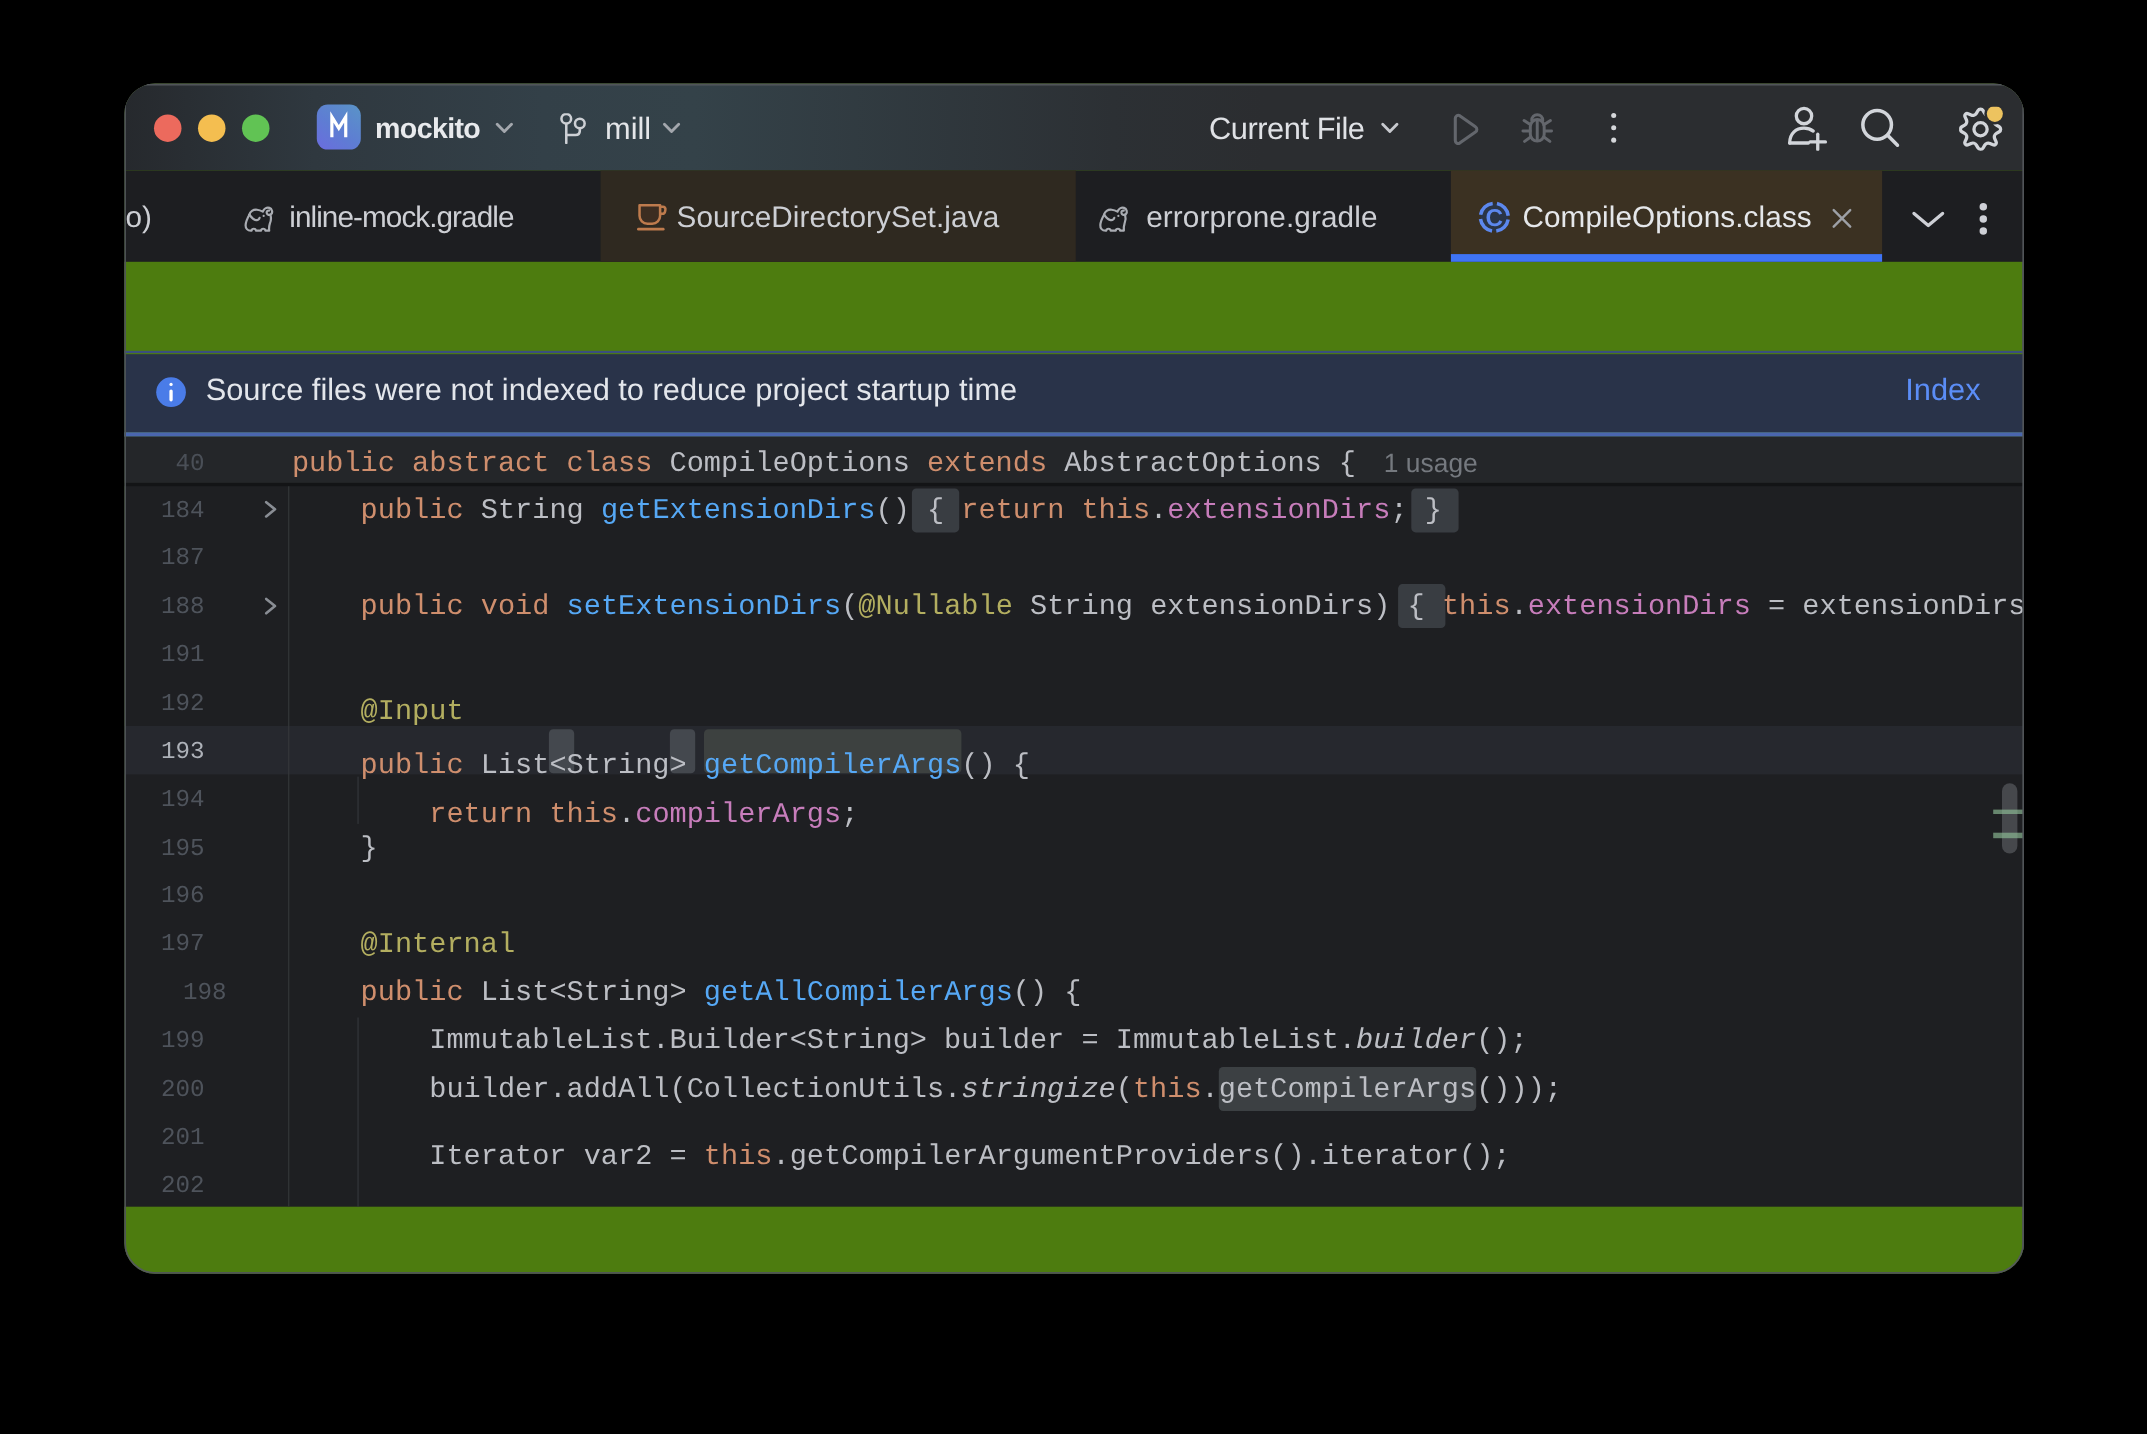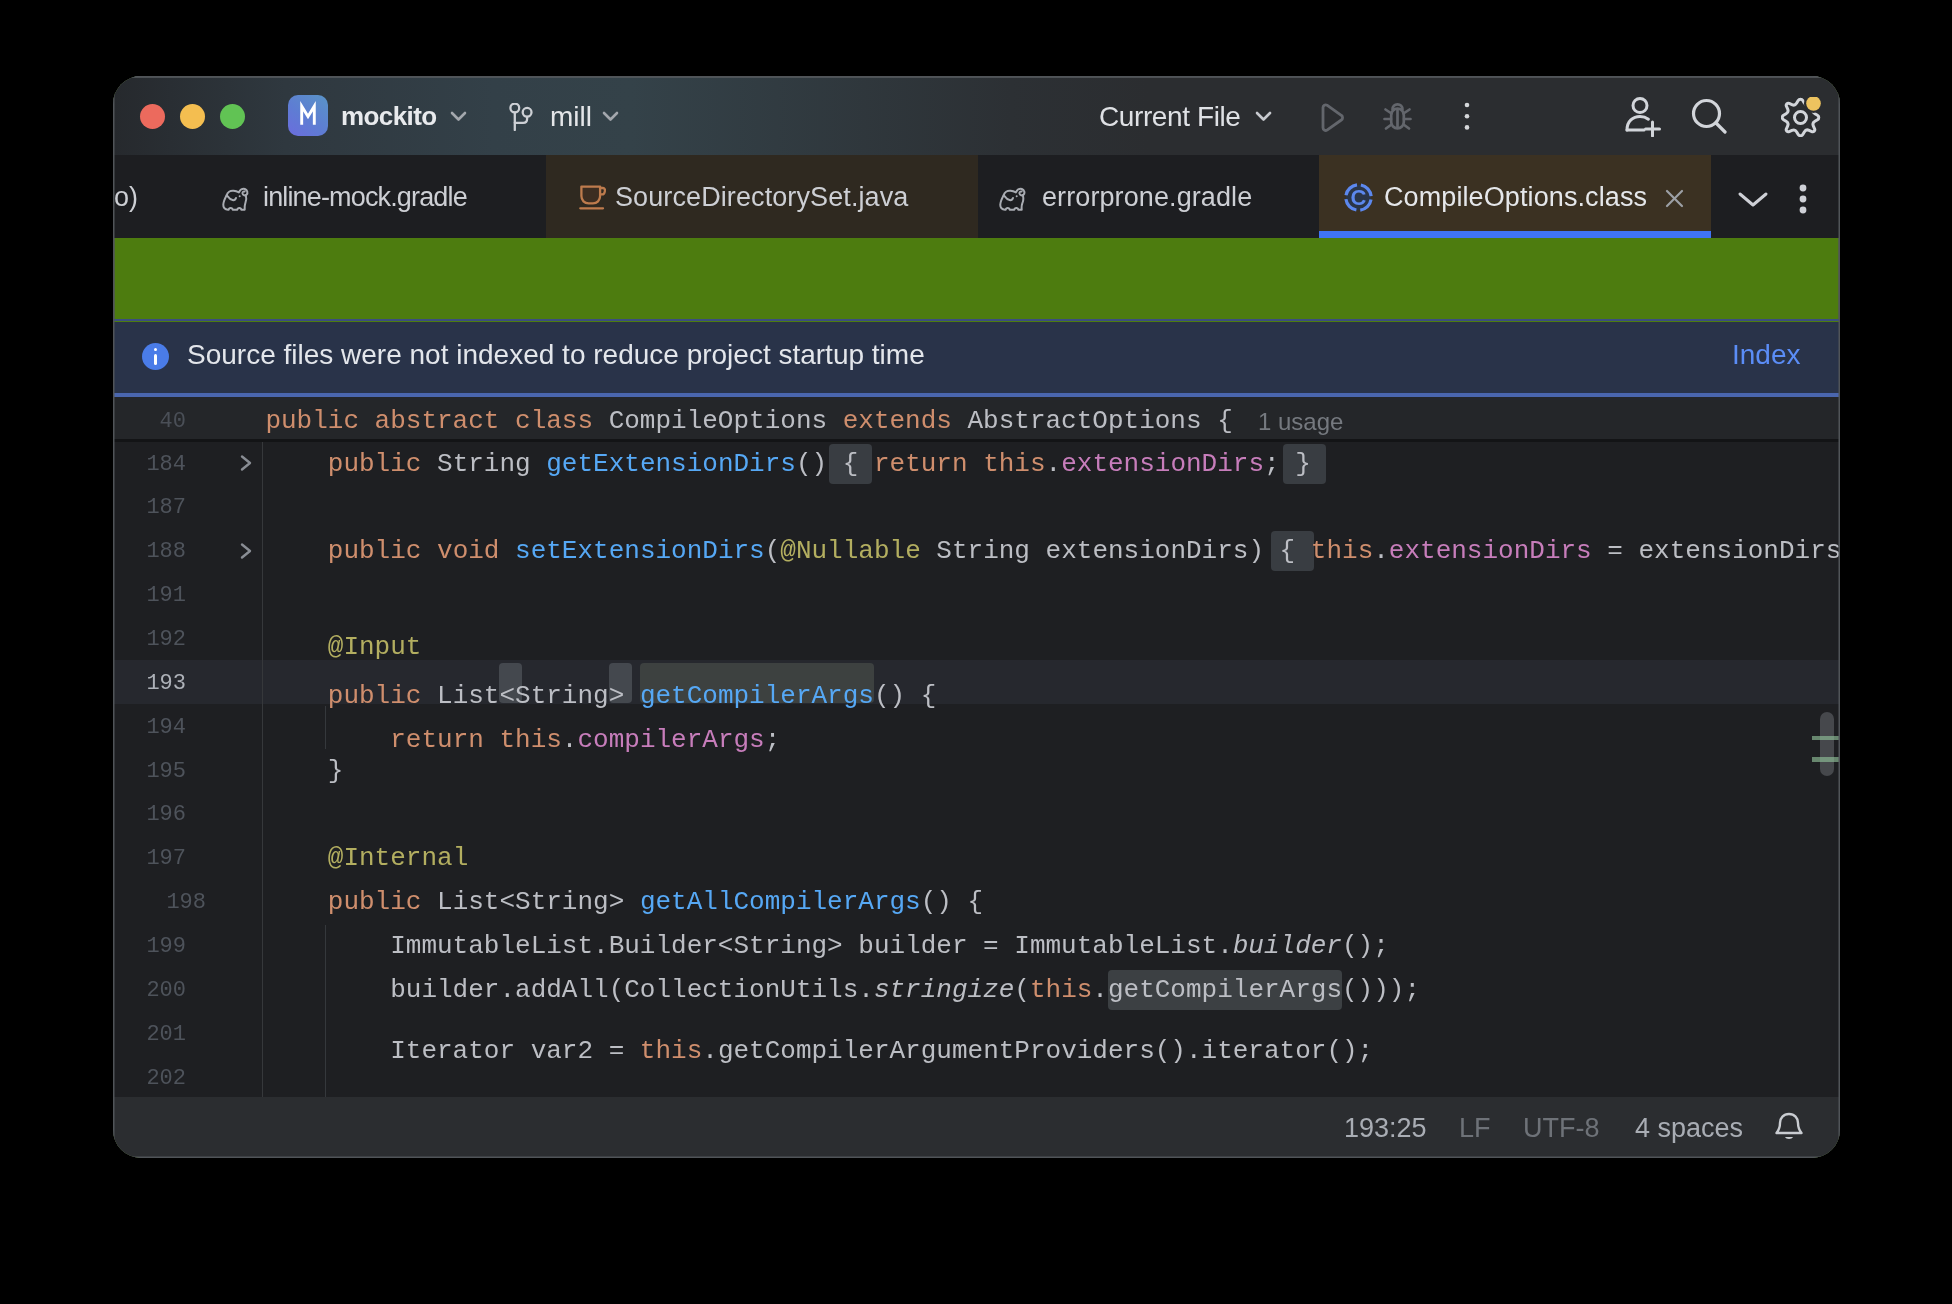--- a/index.html
+++ b/index.html
@@ -258,25 +258,13 @@
     <pre class="code" style="top:484.1px;">    <span class="k">public</span> List&lt;String&gt; <span class="m">getAllCompilerArgs</span>() {</pre>
     <pre class="code" style="top:571.8px;">        builder.addAll(CollectionUtils.<span class="i">stringize</span>(<span class="k">this</span>.getCompilerArgs()));</pre>
     <pre class="code" style="top:527.9px;">        ImmutableList.Builder&lt;String&gt; builder = ImmutableList.<span class="i">builder</span>();</pre>
     <pre class="code" style="top:615.6px;margin-top:17px;">        Iterator var2 = <span class="k">this</span>.getCompilerArgumentProviders().iterator();</pre>
 
     <div class="abs" style="left:1706.8px; top:315px; width:14.6px; height:64px; background:#46484C; border-radius:7.3px; z-index:3;"></div>
     <div class="abs" style="left:1699px; top:338.9px; width:28px; height:4.5px; background:rgba(143,190,152,0.65); z-index:4;"></div>
     <div class="abs" style="left:1699px; top:360.4px; width:28px; height:4.5px; background:rgba(143,190,152,0.65); z-index:4;"></div>
   </div>
 
-  <div id="status">
-    <div class="st" style="left:1231px;">193:25</div>
-    <div class="st dim" style="left:1346px;">LF</div>
-    <div class="st dim" style="left:1410px;">UTF-8</div>
-    <div class="st" style="left:1522px;">4 spaces</div>
-    <svg class="abs" style="left:1661px; top:14px;" width="30" height="32" viewBox="0 0 30 32">
-      <g stroke="#C9CCD1" stroke-width="2.4" fill="none" stroke-linecap="round" stroke-linejoin="round">
-        <path d="M15 3 C9.5 3, 6 7, 6 12 C6 17, 4.5 19.5, 2.5 22 L27.5 22 C25.5 19.5, 24 17, 24 12 C24 7, 20.5 3, 15 3 Z"></path>
-      </g>
-      <path d="M11 26 C12 28.5, 18 28.5, 19 26 Z" fill="#C9CCD1"></path>
-    </svg>
-  </div>
 </div>
 
 </body></html>

